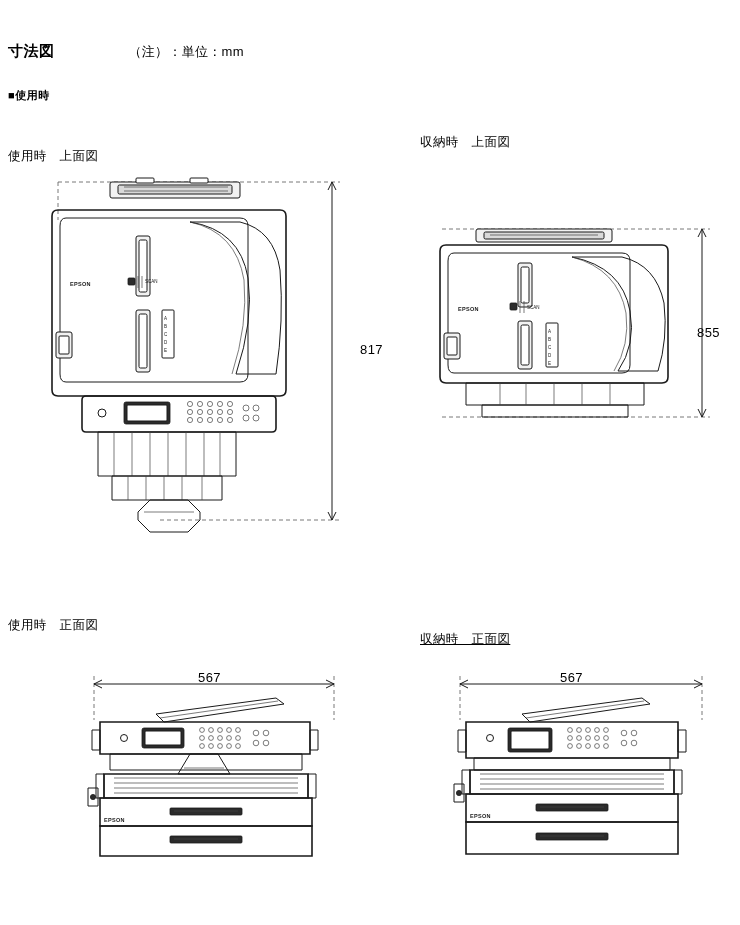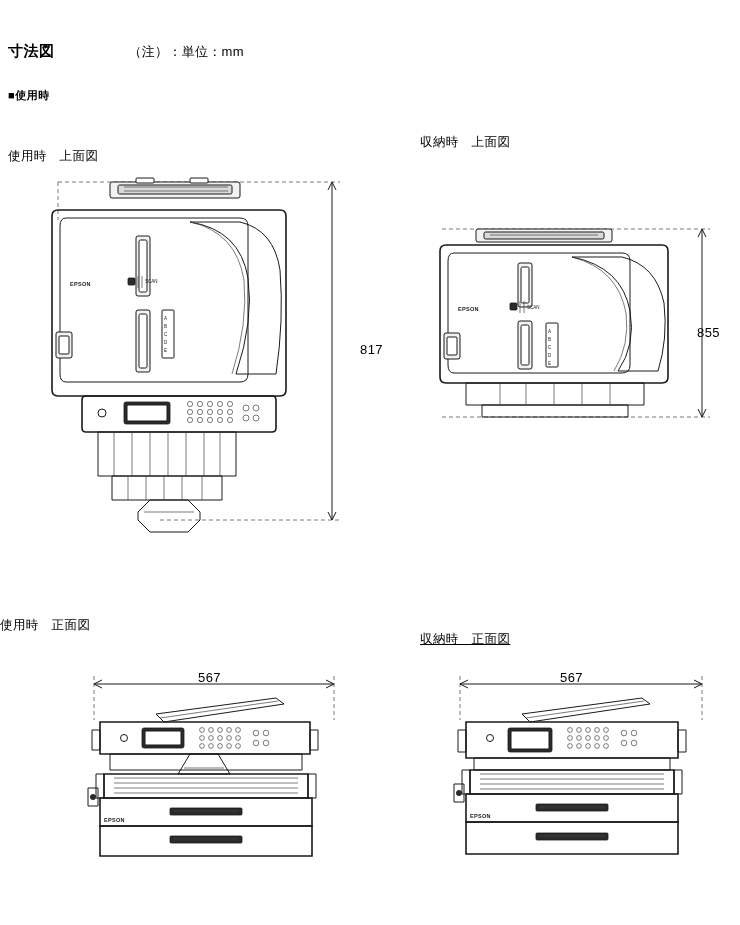--- a/index.html
+++ b/index.html
@@ -46,21 +46,21 @@
     letter-spacing: 0.5px;
   }
   .caption {
     position: absolute;
     font-size: 12.5px;
     letter-spacing: 0.4px;
     white-space: nowrap;
   }
   .cap-tl { left: 8px;   top: 134px; margin-top: 14px; }
   .cap-tr { left: 420px; top: 134px; font-family: Liberation Mono, monospace; }
-  .cap-bl { left: 0;   top: 617px; }
+  .cap-bl { left: 8px;   top: 617px; }
   .cap-br { left: 420px; top: 631px; text-decoration: underline; }
 
   .dim-label {
     position: absolute;
     font-size: 13px;
     letter-spacing: 0.4px;
   }
   .dim-817 { left: 330px; top: 342px; margin-left: 30px; }
   .dim-452 { left: 697px; top: 325px; }
   .dim-567-l { left: 198px; top: 670px; }

